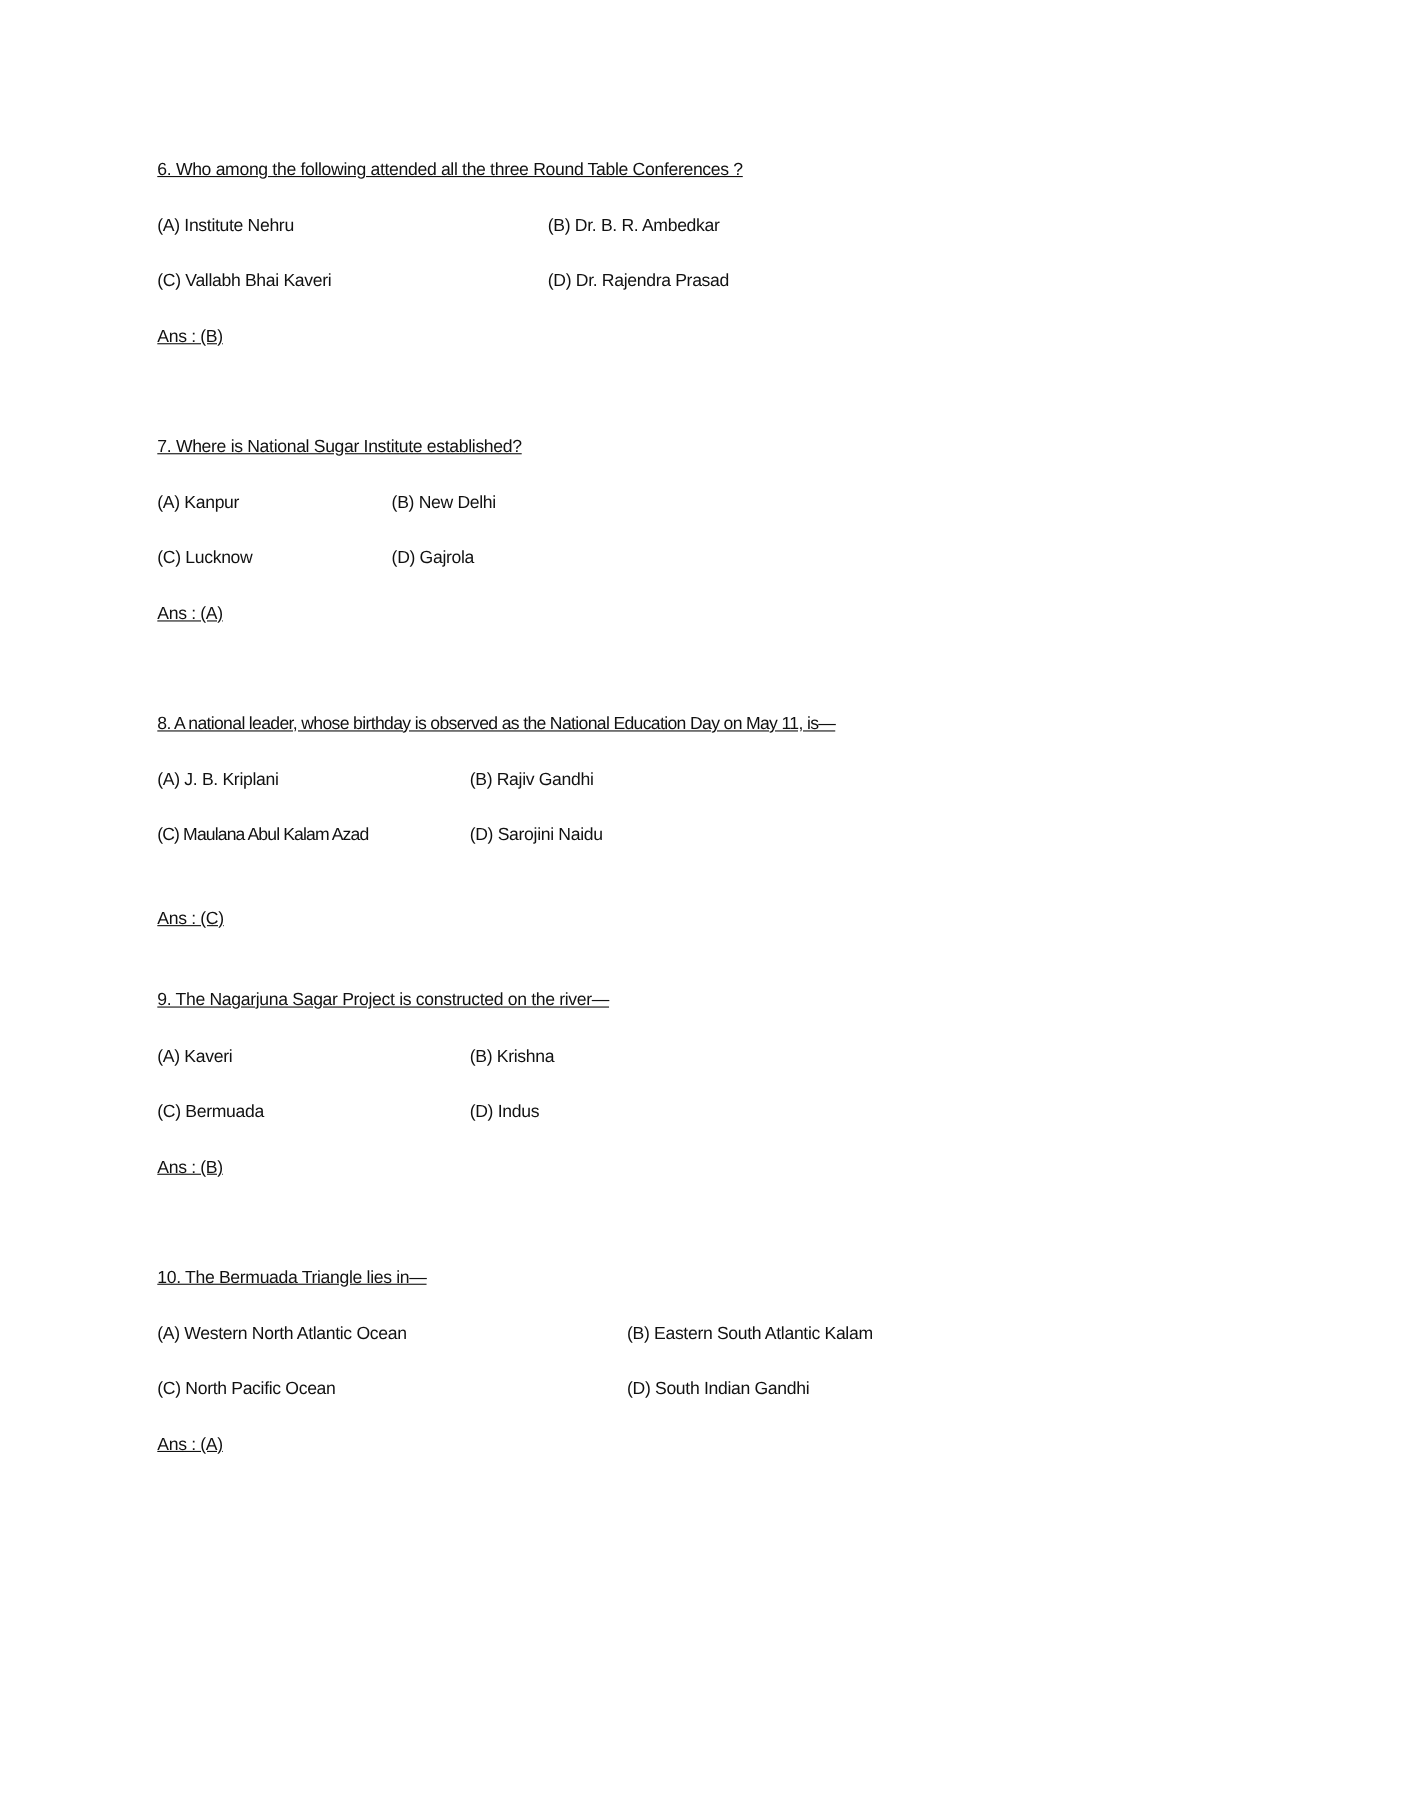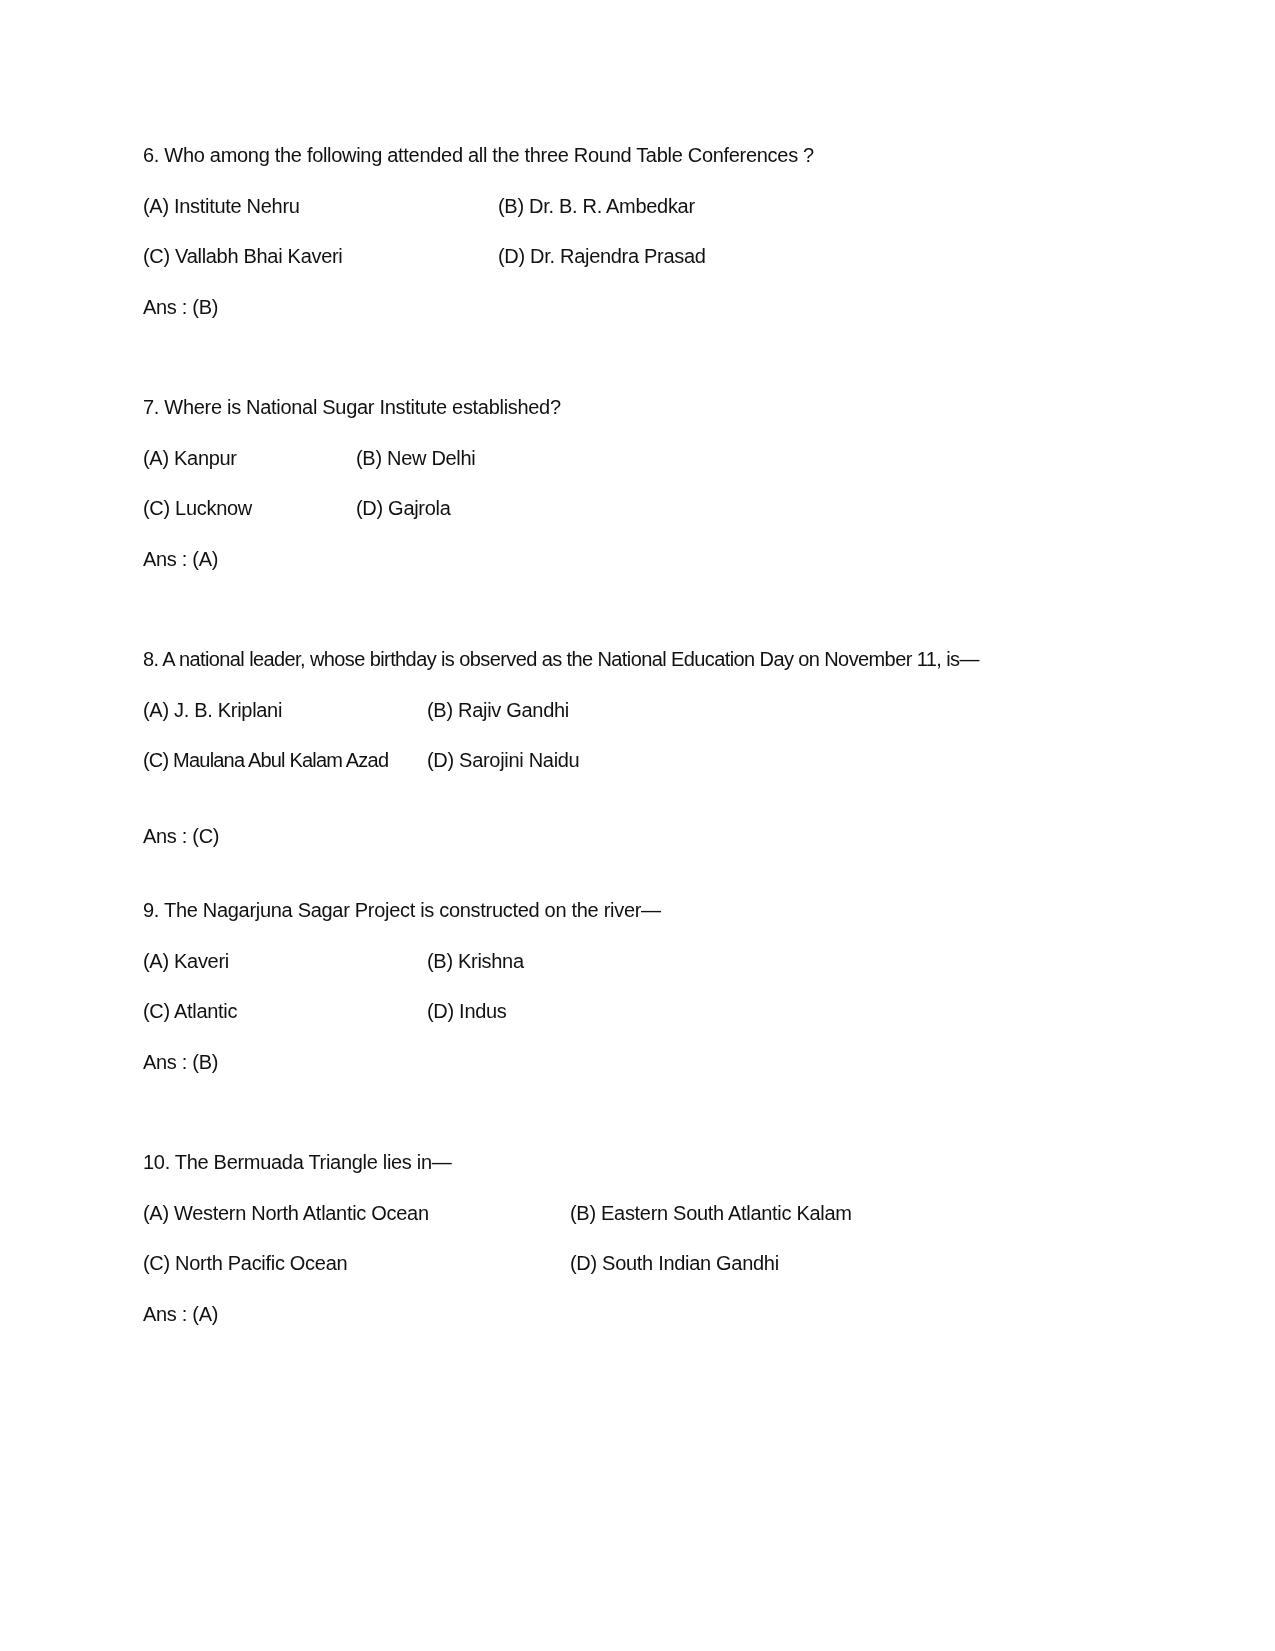--- a/index.html
+++ b/index.html
@@ -24,23 +24,24 @@
     .question {
       position: absolute;
       left: 143px;
       width: 1000px;
     }
     .line {
       position: absolute;
       left: 0;
       height: 26px;
       line-height: 26px;
-      font-size: 20px;
+      font-size: 16px;
       white-space: nowrap;
       letter-spacing: -0.3px;
+      text-decoration: underline;
     }
     .opt {
       position: absolute;
       top: 0;
       white-space: nowrap;
     }
   </style>
 </head>
 <body>
 
@@ -66,40 +67,40 @@
       <span class="opt" style="left:213px;">(B) New Delhi</span>
     </div>
     <div class="line" style="top:101px; width:1000px;">
       <span class="opt" style="left:0;">(C) Lucknow</span>
       <span class="opt" style="left:213px;">(D) Gajrola</span>
     </div>
     <div class="line" style="top:152px;">Ans : (A)</div>
   </div>
 
   <div class="question" style="top:646px;">
-    <div class="line" style="top:0; letter-spacing:-0.6px;">8. A national leader, whose birthday is observed as the National Education Day on November 11, is—</div>
+    <div class="line" style="top:0; letter-spacing:-0.6px;">8. A national leader, whose birthday is observed as the National Education Day on May 11, is—</div>
     <div class="line" style="top:51px; width:1000px;">
       <span class="opt" style="left:0;">(A) J. B. Kriplani</span>
       <span class="opt" style="left:284px;">(B) Rajiv Gandhi</span>
     </div>
     <div class="line" style="top:101px; width:1000px;">
       <span class="opt" style="left:0; letter-spacing:-0.8px;">(C) Maulana Abul Kalam Azad</span>
       <span class="opt" style="left:284px;">(D) Sarojini Naidu</span>
     </div>
     <div class="line" style="top:152px;margin-top:25px;">Ans : (C)</div>
   </div>
 
   <div class="question" style="top:897px;">
     <div class="line" style="top:0;">9. The Nagarjuna Sagar Project is constructed on the river—</div>
     <div class="line" style="top:51px; width:1000px;">
       <span class="opt" style="left:0;">(A) Kaveri</span>
       <span class="opt" style="left:284px;">(B) Krishna</span>
     </div>
     <div class="line" style="top:101px; width:1000px;">
-      <span class="opt" style="left:0;">(C) Atlantic</span>
+      <span class="opt" style="left:0;">(C) Bermuada</span>
       <span class="opt" style="left:284px;">(D) Indus</span>
     </div>
     <div class="line" style="top:152px;">Ans : (B)</div>
   </div>
 
   <div class="question" style="top:1149px;">
     <div class="line" style="top:0;">10. The Bermuada Triangle lies in—</div>
     <div class="line" style="top:51px; width:1000px;">
       <span class="opt" style="left:0;">(A) Western North Atlantic Ocean</span>
       <span class="opt" style="left:427px;">(B) Eastern South Atlantic Kalam</span>

